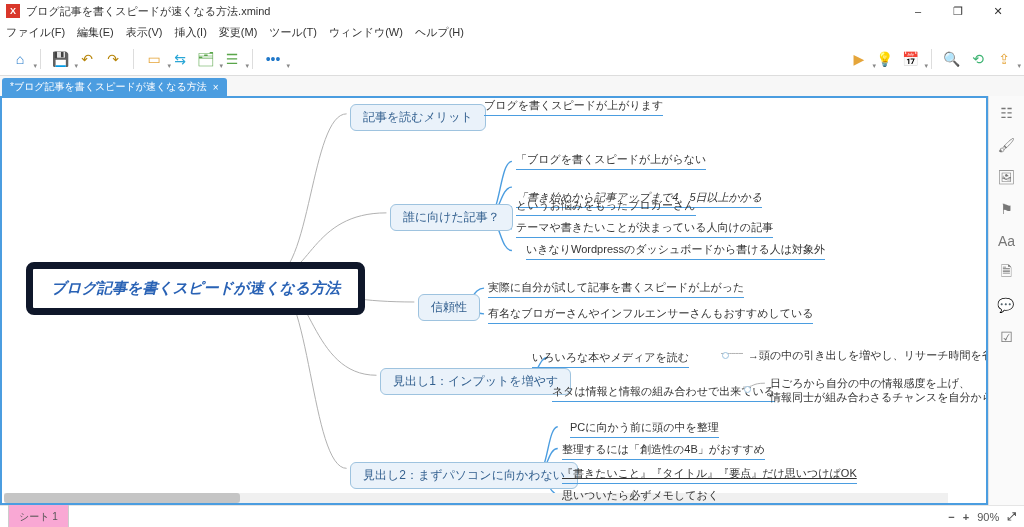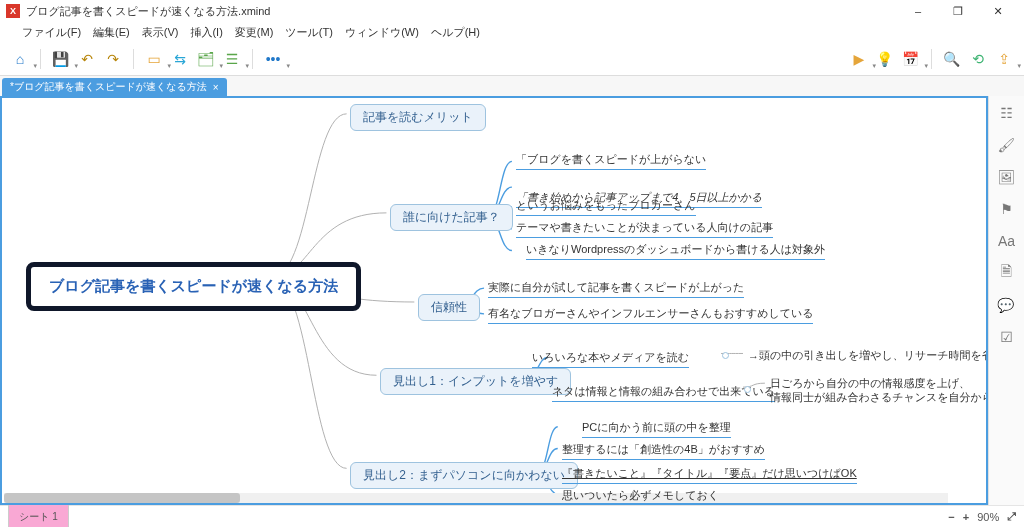--- a/index.html
+++ b/index.html
@@ -5,21 +5,21 @@
 * { margin:0; padding:0; box-sizing:border-box; font-family:"Meiryo","Yu Gothic",sans-serif; }
 body { background:#fff; width:1024px; height:527px; overflow:hidden; position:relative; }
 
 
 .titlebar { height:22px; display:flex; align-items:center; padding:0 6px; font-size:11px; color:#333; }
 .titlebar .logo { width:14px; height:14px; background:#d9372a; margin-right:6px; display:flex; align-items:center; justify-content:center; color:#fff; font-size:9px; font-weight:bold; }
 .titlebar .spacer { flex:1; }
 .win-btn { width:40px; height:22px; display:flex; align-items:center; justify-content:center; cursor:pointer; color:#333; }
 
 
-.menubar { height:20px; display:flex; align-items:center; padding-left:22px; font-size:11px; color:#333; gap:12px; }
+.menubar { height:20px; display:flex; align-items:center; padding-left:6px; font-size:11px; color:#333; gap:12px; }
 .menubar span { cursor:pointer; }
 
 
 .toolbar { height:34px; display:flex; align-items:center; padding:0 10px; gap:6px; border-bottom:1px solid #ddd; }
 .tool-ic { width:20px; height:20px; display:flex; align-items:center; justify-content:center; cursor:pointer; font-size:14px; position:relative; }
 .tool-drop::after { content:"▾"; font-size:7px; color:#888; position:absolute; right:-7px; bottom:-1px; }
 .tool-sep { width:1px; height:20px; background:#ddd; margin:0 4px; }
 .tool-spacer { flex:1; }
 
 
@@ -28,21 +28,21 @@
 .tab .x { font-size:10px; cursor:pointer; }
 
 
 .canvas-wrap { position:relative; height:409px; }
 .canvas { position:absolute; left:0; top:0; right:36px; bottom:0; border:2px solid #4b9de0; overflow:hidden; background:#fff; }
 svg.connectors { position:absolute; left:0; top:0; width:100%; height:100%; }
 svg.connectors path { fill:none; stroke:#b0b0b0; stroke-width:1; }
 svg.connectors path.blueunder { fill:none; stroke:#4b9de0; stroke-width:1.4; }
 
 .node { position:absolute; font-size:12px; white-space:nowrap; }
-.node.root { border:5px solid #0f172a; border-radius:8px; padding:10px 18px; font-size:15px; color:#2962b5; font-weight:bold; background:#fff; z-index:2; }
+.node.root { border:7px solid #0f172a; border-radius:8px; padding:10px 18px; font-size:15px; color:#2962b5; font-weight:bold; background:#fff; z-index:2;font-style:italic; }
 .node.main { border:1px solid #9ec3df; border-radius:6px; padding:4px 12px; font-size:12px; color:#33608f; background:#eaf2fa; z-index:2; }
 .node.leaf { font-size:11px; color:#333; padding:0 0 2px 0; border-bottom:1.2px solid #4b9de0; z-index:2; }
 .node.plain { font-size:11px; color:#333; z-index:2; }
 .dot { position:absolute; width:7px; height:7px; border-radius:50%; background:#fff; border:1px solid #9ec3df; z-index:3; }
 
 
 .rsb { position:absolute; right:0; top:0; width:36px; bottom:0; background:#fafafa; border-left:1px solid #e0e0e0; display:flex; flex-direction:column; align-items:center; padding-top:6px; gap:10px; }
 .rsb .ic { width:22px; height:22px; display:flex; align-items:center; justify-content:center; color:#777; cursor:pointer; font-size:14px; }
 
 
@@ -136,20 +136,21 @@
 
       <path class="blueunder" d="M538 378 C548 378 548 332 558 332"></path>
       <path class="blueunder" d="M538 378 C548 378 548 354 558 354"></path>
       <path class="blueunder" d="M538 378 C548 378 548 378 558 378"></path>
       <path class="blueunder" d="M538 378 C548 378 548 400 558 400"></path>
     </svg>
 
     <div class="node root" style="left:24px; top:164px;">ブログ記事を書くスピードが速くなる方法</div>
 
     <div class="node main" style="left:348px; top:6px;">記事を読むメリット</div>
+    <div class="node leaf" style="left:482px; top:0px;">ブログを書くスピードが上がります</div>
 
     <div class="node leaf" style="left:514px; top:54px;">「ブログを書くスピードが上がらない</div>
     <div class="node main" style="left:388px; top:106px;">誰に向けた記事？</div>
     <div class="node leaf" style="left:514px; top:92px;font-style:italic;">「書き始めから記事アップまで4、5日以上かかる</div>
     <div class="node leaf" style="left:514px; top:122px;">テーマや書きたいことが決まっている人向けの記事</div>
     <div class="node leaf" style="left:514px; top:100px;">というお悩みをもったブロガーさん</div>
     <div class="node leaf" style="left:524px; top:144px;">いきなりWordpressのダッシュボードから書ける人は対象外</div>
 
     <div class="node main" style="left:416px; top:196px;">信頼性</div>
     <div class="node leaf" style="left:486px; top:182px;text-align:center;">実際に自分が試して記事を書くスピードが上がった</div>
@@ -158,21 +159,21 @@
     <div class="node main" style="left:378px; top:270px;">見出し1：インプットを増やす</div>
     <div class="node leaf" style="left:530px; top:252px;">いろいろな本やメディアを読む</div>
     <div class="dot" style="left:720px; top:254px;"></div>
     <div class="node plain" style="left:746px; top:250px;">→頭の中の引き出しを増やし、リサーチ時間を省略・短縮する</div>
     <div class="node leaf" style="left:550px; top:286px;">ネタは情報と情報の組み合わせで出来ている</div>
     <div class="dot" style="left:742px; top:288px;"></div>
     <div class="node plain" style="left:768px; top:278px;">日ごろから自分の中の情報感度を上げ、</div>
     <div class="node plain" style="left:768px; top:292px;">情報同士が組み合わさるチャンスを自分から作る</div>
 
     <div class="node main" style="left:348px; top:364px;">見出し2：まずパソコンに向かわない</div>
-    <div class="node leaf" style="left:580px; top:322px;">PCに向かう前に頭の中を整理</div>
+    <div class="node leaf" style="left:568px; top:322px;">PCに向かう前に頭の中を整理</div>
     <div class="node leaf" style="left:560px; top:344px;">整理するには「創造性の4B」がおすすめ</div>
     <div class="node leaf" style="left:560px; top:368px;text-decoration:underline;">『書きたいこと』『タイトル』『要点』だけ思いつけばOK</div>
     <div class="node leaf" style="left:560px; top:390px;">思いついたら必ずメモしておく</div>
 
     <div class="hscroll">
       <div class="thumb"></div>
     </div>
   </div>
 
   <div class="rsb">

